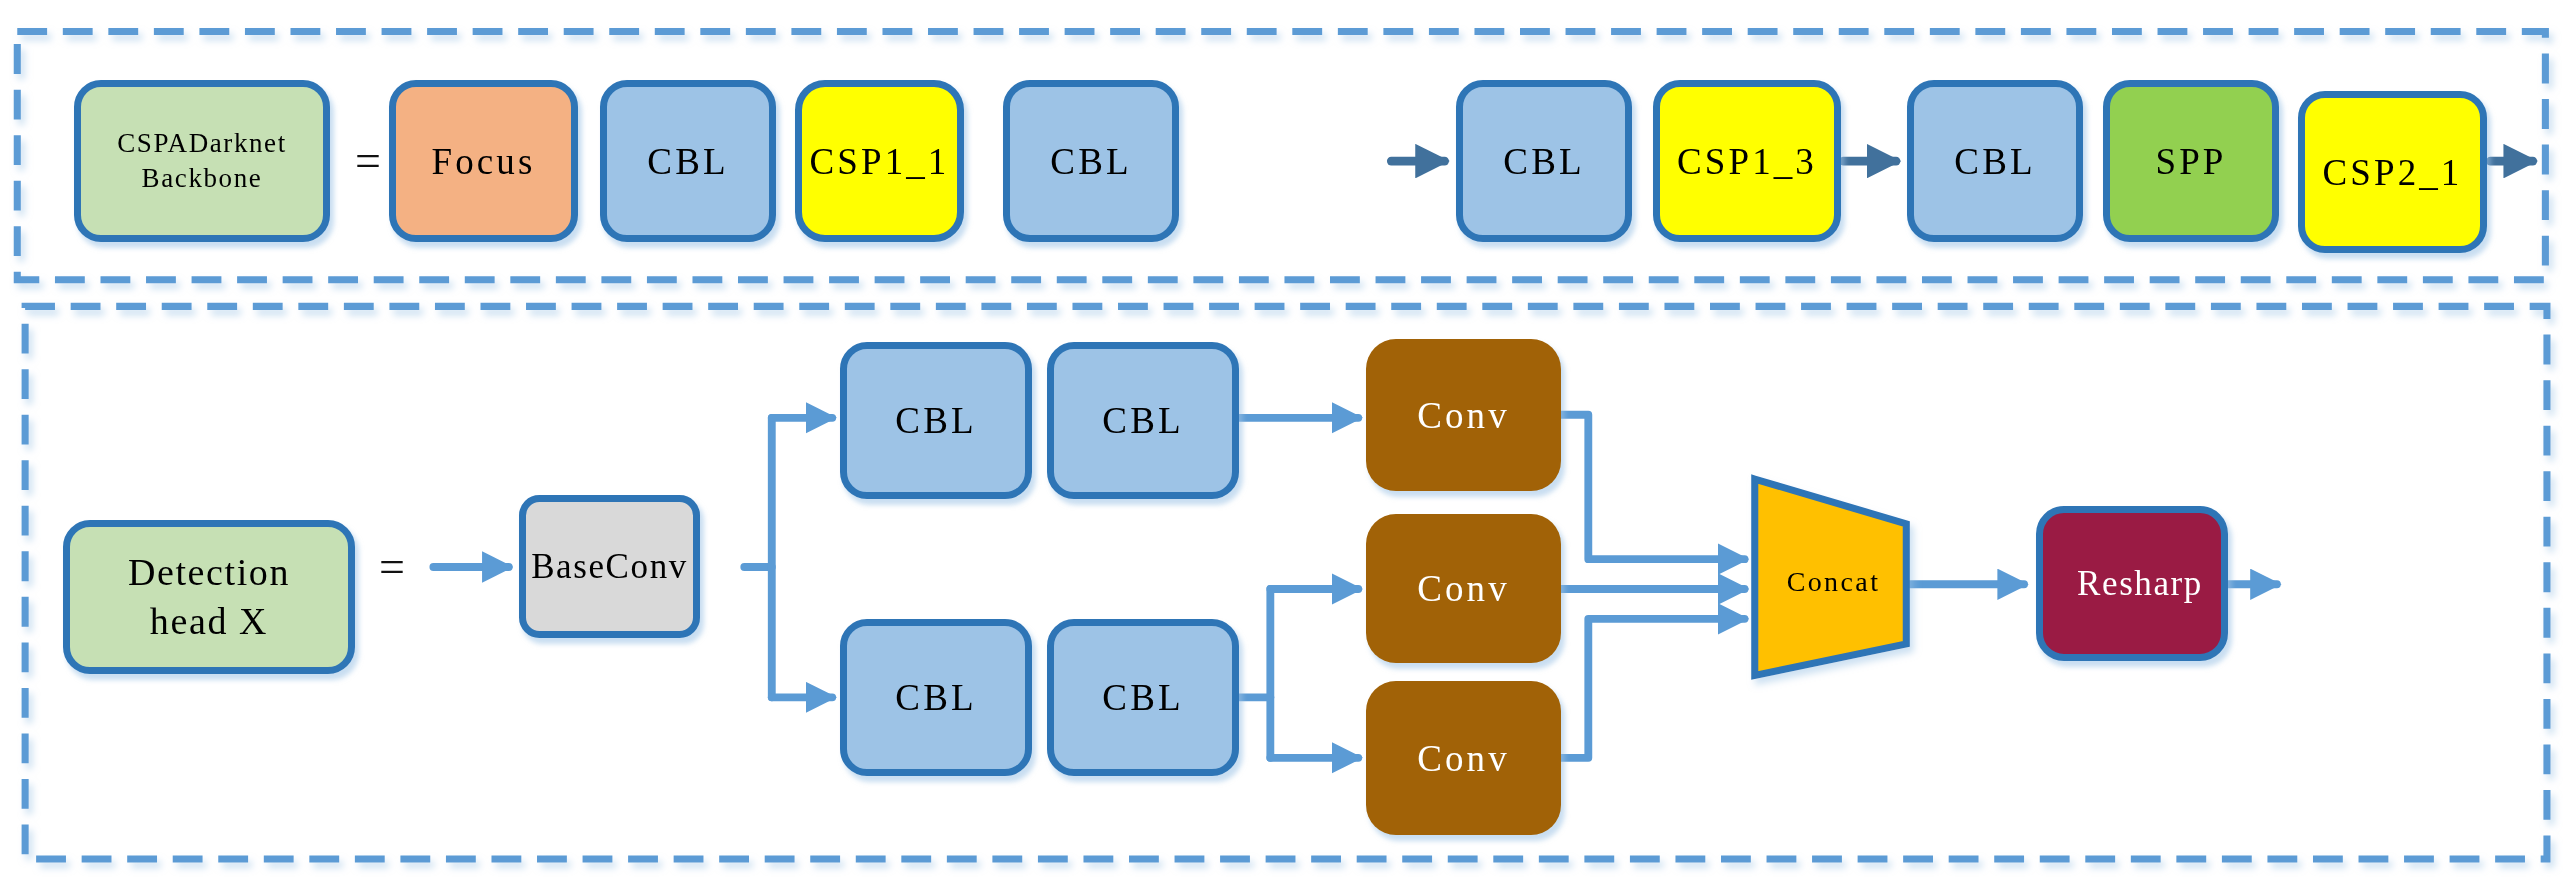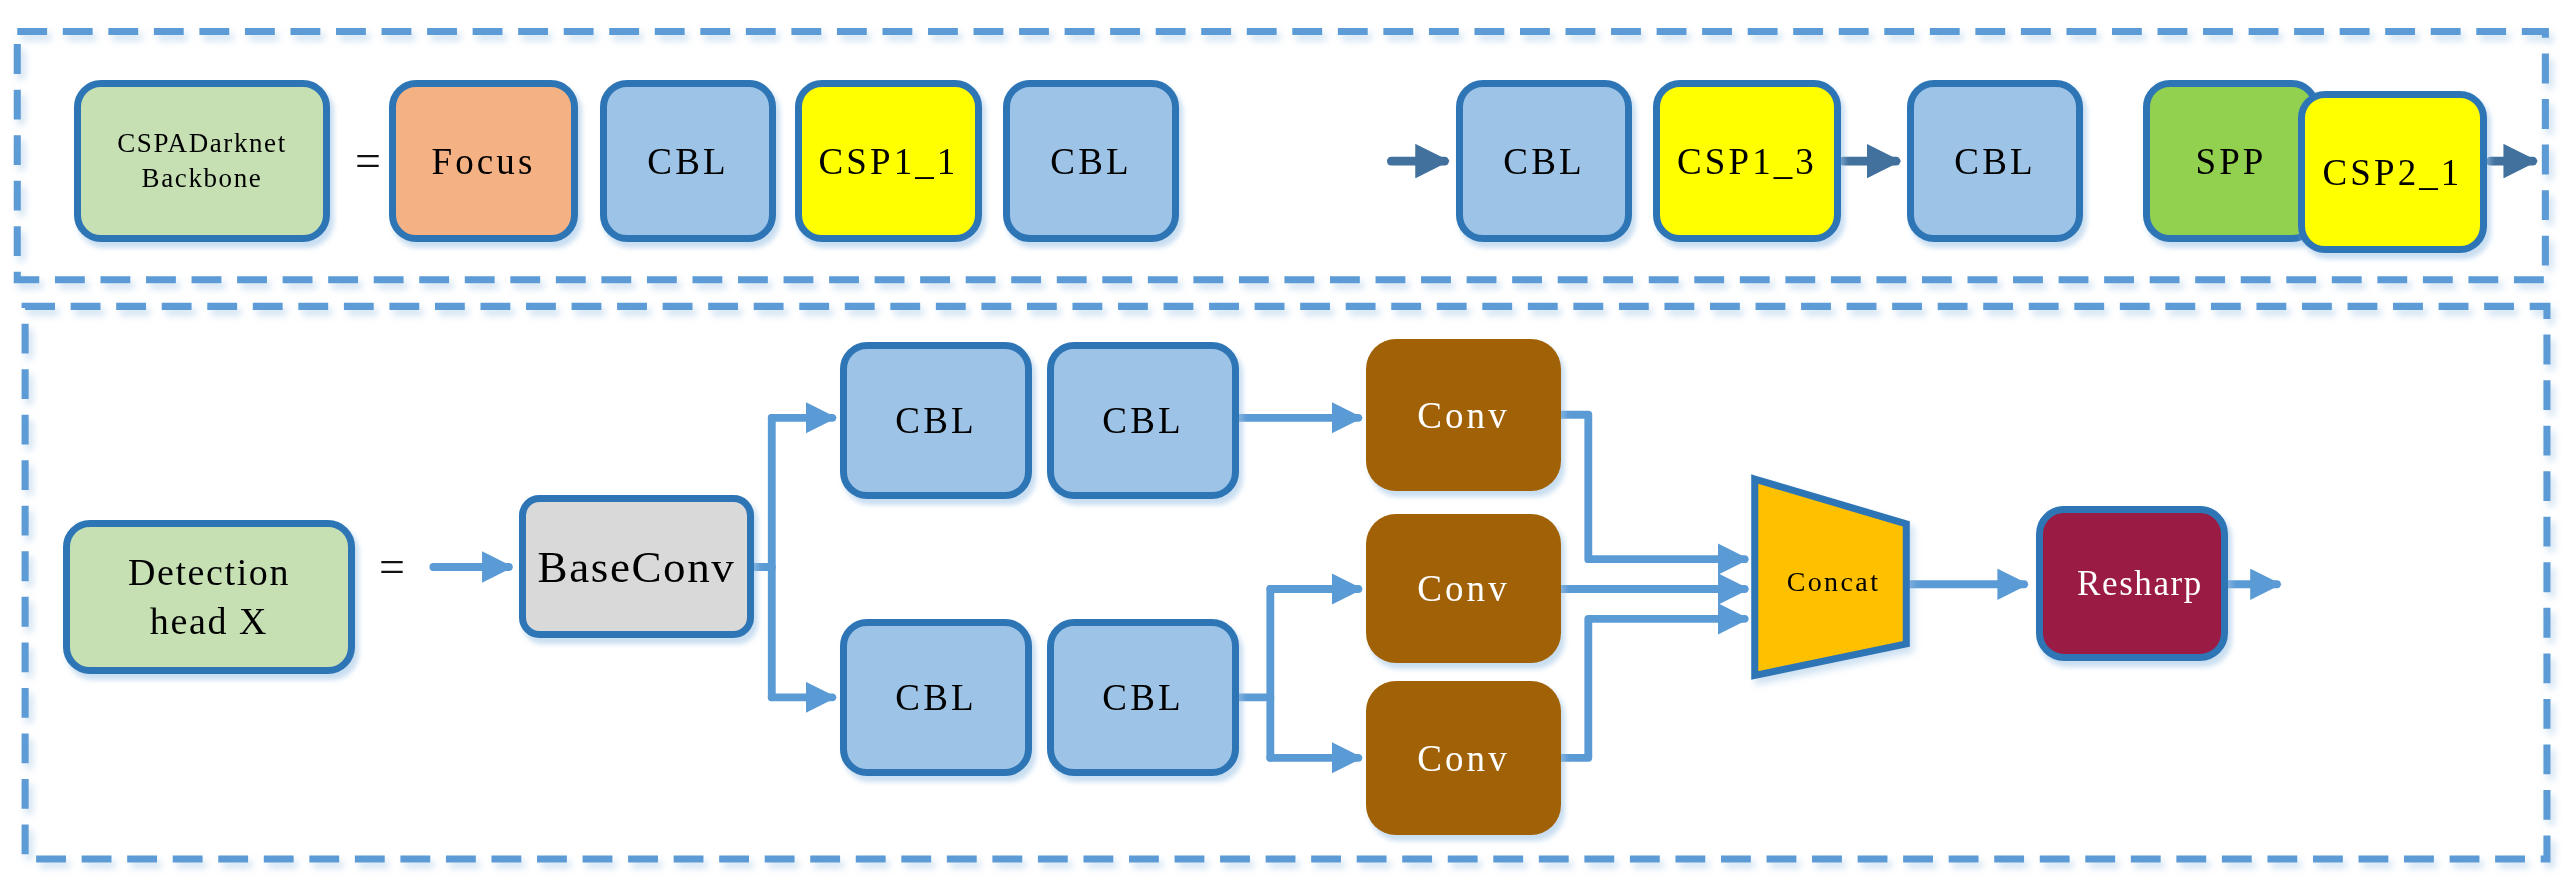--- a/index.html
+++ b/index.html
@@ -22,21 +22,21 @@
     text-align:center;
     letter-spacing:3.1px;
     font-size:37px;
     z-index:2;
     box-shadow:3.9px 5.5px 5.5px rgba(156,195,229,0.55);
   }
   .fill-label{background:#C6E0B4;}
   .fill-focus{background:#F4B183;}
   .fill-cbl{background:#9DC3E6;}
   .fill-csp{background:#FFFF00;}
-  .fill-spp{background:#92D050;margin-left:40px;}
+  .fill-spp{background:#92D050;}
   .fill-gray{background:#D9D9D9;border-radius:20.4px;}
   .fill-conv{background:#a16207;border:none;color:#ffffff;border-radius:30px;}
   .fill-resharp{background:#9A1B44;color:#ffffff;border-radius:28px;padding-left:16px;}
   .two-line{font-size:27px;line-height:1.3;letter-spacing:1.6px;}
   .det-title{font-size:38px;line-height:1.3;letter-spacing:1.6px;margin-top:32px;}
   .equals{
     position:absolute;z-index:2;
     display:flex;align-items:center;justify-content:center;
     font-size:46px;color:#111;letter-spacing:0;
     box-shadow:none;border:none;background:transparent;
@@ -93,35 +93,35 @@
   </svg>
 
   <div class="block fill-label two-line" style="left:74px;top:80px;width:256px;height:162px;">
     <span>CSPADarknet</span>
     <span>Backbone</span>
   </div>
   <div class="equals" style="left:343px;top:133px;width:50px;height:55px;">=</div>
 
   <div class="block fill-focus" style="left:389px;top:80px;width:189px;height:162px;">Focus</div>
   <div class="block fill-cbl" style="left:600px;top:80px;width:176px;height:162px;">CBL</div>
-  <div class="block fill-csp" style="left:795px;top:80px;width:187px;height:162px;">CSP1_1</div>
+  <div class="block fill-csp" style="left:795px;top:80px;width:169px;height:162px;border-radius:30px;">CSP1_1</div>
   <div class="block fill-cbl" style="left:1003px;top:80px;width:176px;height:162px;">CBL</div>
   <div class="block fill-cbl" style="left:1456px;top:80px;width:176px;height:162px;">CBL</div>
   <div class="block fill-csp" style="left:1653px;top:80px;width:188px;height:162px;">CSP1_3</div>
   <div class="block fill-cbl" style="left:1907px;top:80px;width:176px;height:162px;">CBL</div>
   <div class="block fill-spp" style="left:2103px;top:80px;width:176px;height:162px;">SPP</div>
   <div class="block fill-csp" style="left:2298px;top:91px;width:189px;height:162px;">CSP2_1</div>
 
   <div class="block fill-label det-title" style="left:63px;top:488px;width:292px;height:154px;">
     <span>Detection</span>
     <span>head X</span>
   </div>
   <div class="equals" style="left:367px;top:540px;width:50px;height:53px;">=</div>
 
-  <div class="block fill-gray" style="left:519px;top:495px;width:235px;height:143px;font-size:45px;letter-spacing:1.6px;">BaseConv</div>
+  <div class="block fill-gray" style="left:519px;top:495px;width:181px;height:143px;font-size:35px;letter-spacing:1.6px;">BaseConv</div>
 
   <div class="block fill-cbl" style="left:840px;top:342px;width:192px;height:157px;">CBL</div>
   <div class="block fill-cbl" style="left:1047px;top:342px;width:192px;height:157px;">CBL</div>
   <div class="block fill-cbl" style="left:840px;top:619px;width:192px;height:157px;">CBL</div>
   <div class="block fill-cbl" style="left:1047px;top:619px;width:192px;height:157px;">CBL</div>
 
   <div class="block fill-conv" style="left:1366px;top:339px;width:195px;height:152px;">Conv</div>
   <div class="block fill-conv" style="left:1366px;top:514px;width:195px;height:149px;">Conv</div>
   <div class="block fill-conv" style="left:1366px;top:681px;width:195px;height:154px;">Conv</div>
 

